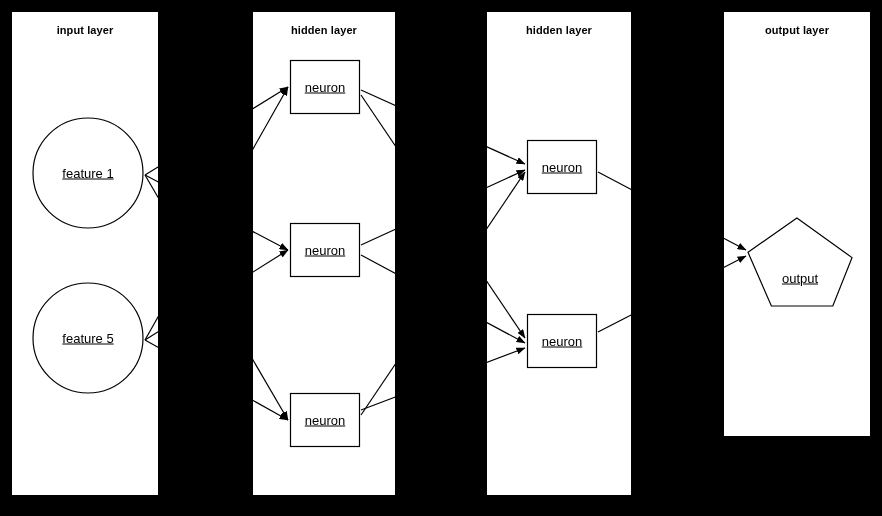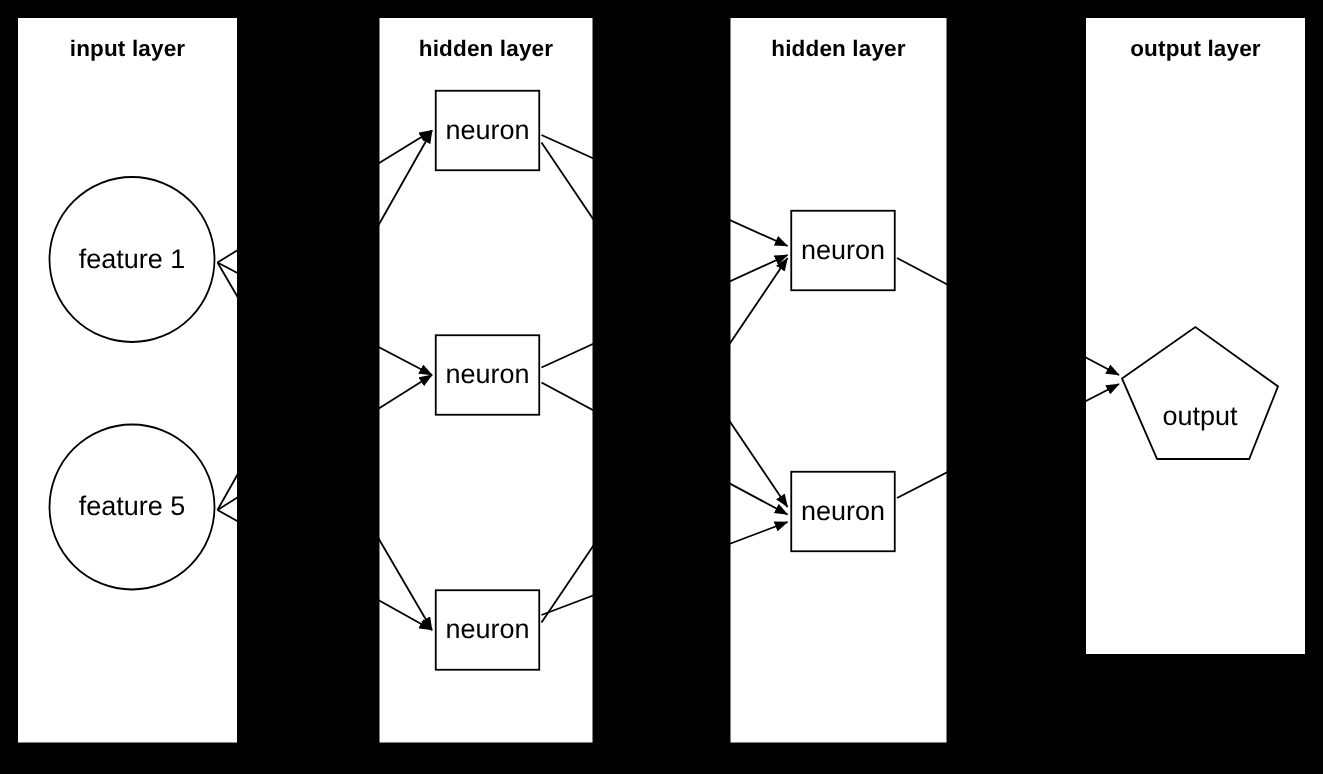--- a/index.html
+++ b/index.html
@@ -18,21 +18,21 @@
   }
   .layer-panel {
     position: absolute;
     background: #ffffff;
     box-sizing: border-box;
   }
   .layer-title {
     position: absolute;
     width: 100%;
     text-align: center;
-    font-size: 15px;
+    font-size: 11px;
     font-weight: bold;
     color: #000000;
     letter-spacing: 0.1px;
     white-space: nowrap;
   }
   #edges {
     position: absolute;
     left: 0;
     top: 0;
     width: 882px;
@@ -42,24 +42,25 @@
   #nodes {
     position: absolute;
     left: 0;
     top: 0;
     width: 882px;
     height: 516px;
   }
   .node-label {
     position: absolute;
     text-align: center;
-    font-size: 18px;
+    font-size: 13px;
     color: #000000;
     white-space: nowrap;
     transform: translate(-50%, -50%);
+    text-decoration: underline;
   }
 </style>
 </head>
 <body>
 
 <div id="canvas">
 
   <div id="panels">
       <div class="layer-panel" style="left: 12px; top: 12px; width: 146px; height: 483px; background: rgb(255, 255, 255);">
         <div class="layer-title" style="top: 12px;">input layer</div>

